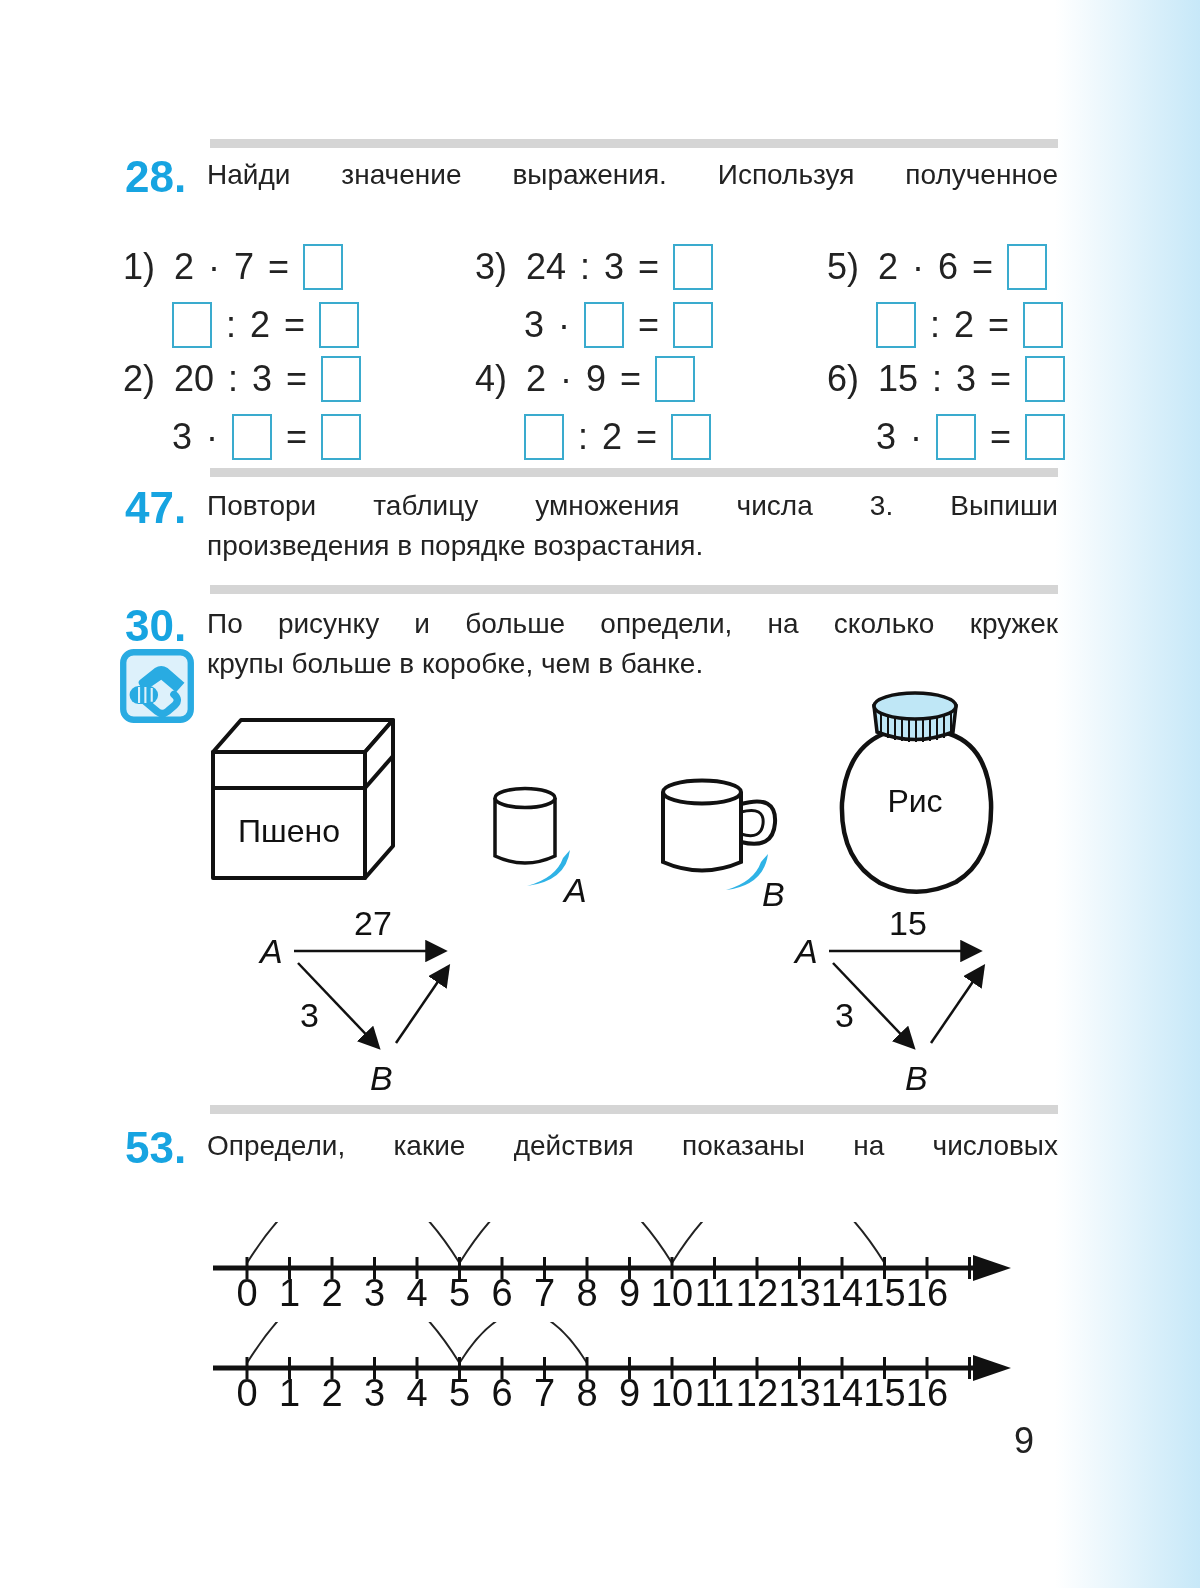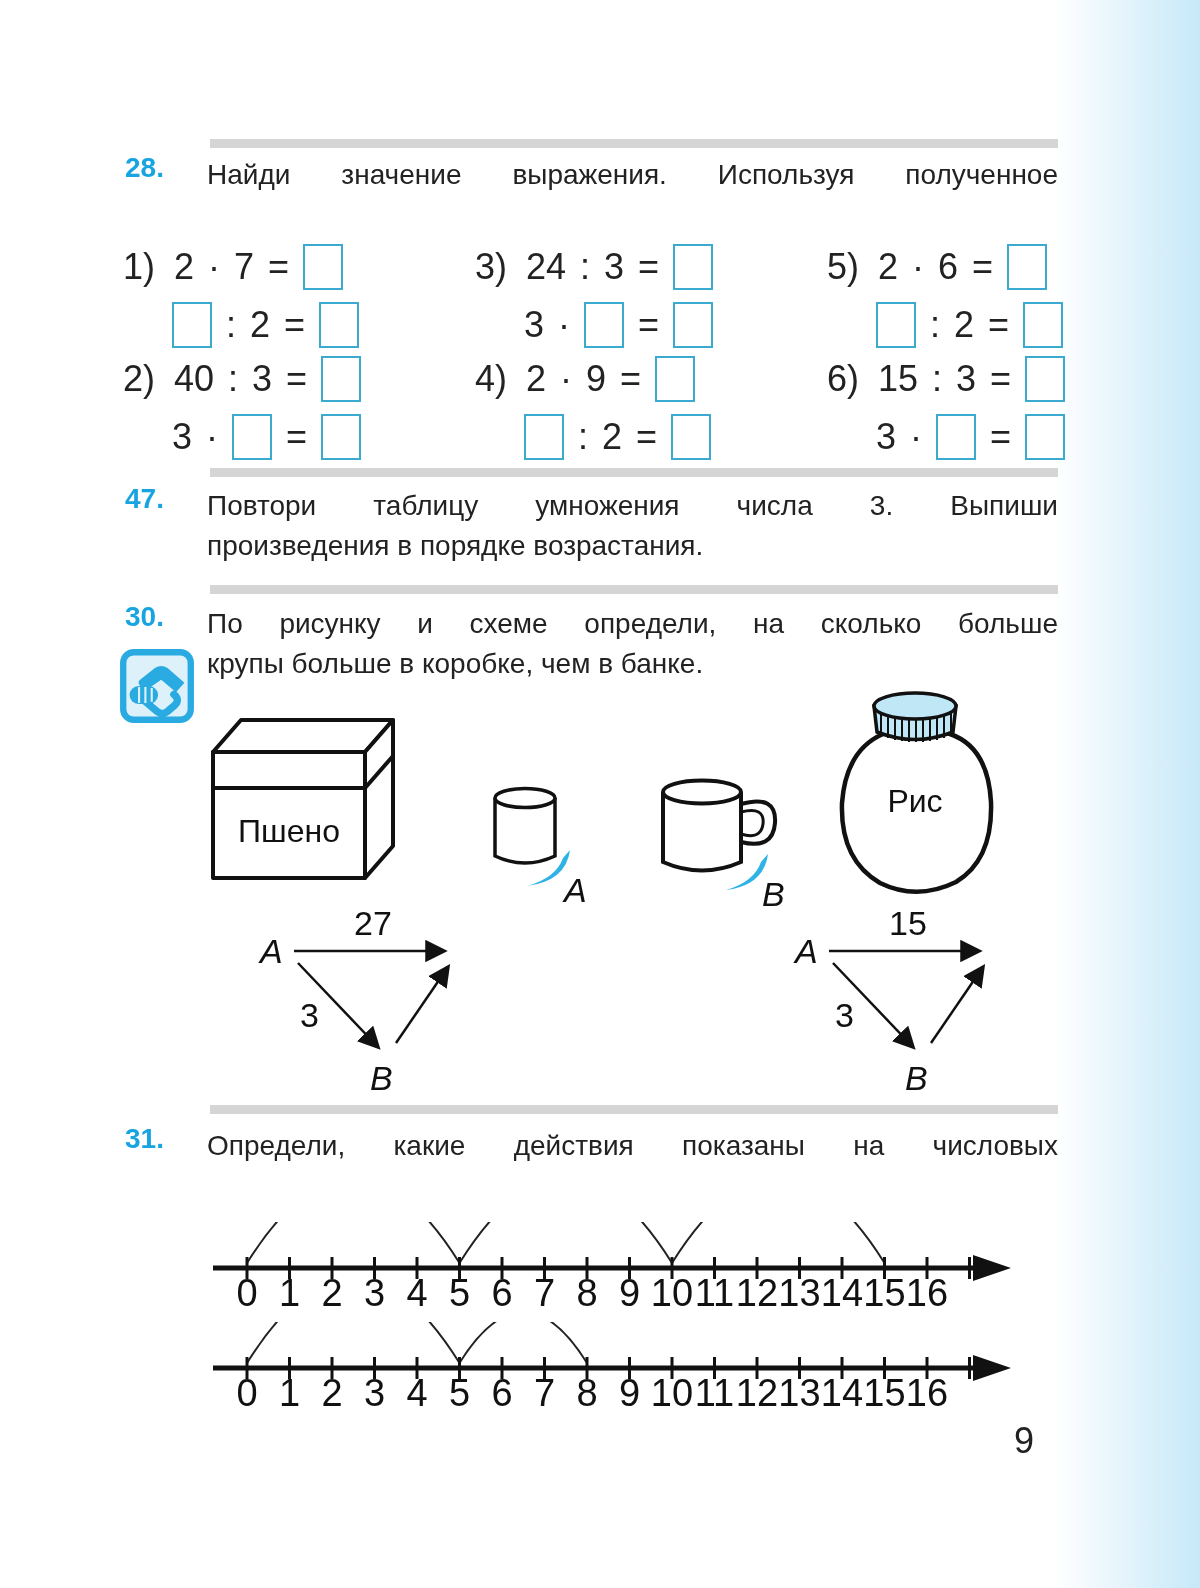--- a/index.html
+++ b/index.html
@@ -10,21 +10,21 @@
   }
   .edge-gradient {
     position:absolute; top:0; right:0; width:145px; height:100%;
     background:linear-gradient(to right, rgba(203,233,248,0), #c7e8f8);
     pointer-events:none;
   }
   .sep { position:absolute; left:210px; width:848px; height:9px; background:#d5d5d5; }
   .exercise { position:absolute; left:123px; width:940px; }
   .ex-num {
     position:absolute; left:2px; top:-3px;
-    font-size:28px; font-weight:bold; color:#17a4e1;
+    font-size:44px; font-weight:bold; color:#17a4e1;
   }
   .ex-text { margin-left:84px; width:851px; font-size:28px; line-height:40px; color:#222; }
   .jl { text-align:justify; text-align-last:justify; }
 
   
   .eq-grid {
     position:absolute; left:123px; top:241px; width:950px;
     display:grid; grid-template-columns:352px 352px auto; row-gap:2px;
   }
   .eq-item { font-size:36px; color:#222; }
@@ -121,21 +121,21 @@
         <span class="abox"></span>
         <span class="eq-tok">:</span>
         <span class="eq-tok">2</span>
         <span class="eq-tok">=</span>
         <span class="abox"></span>
       </div>
     </div>
     <div class="eq-item">
       <div class="eq-line">
         <span class="eq-label">2)</span>
-        <span class="eq-tok">40</span>
+        <span class="eq-tok">20</span>
         <span class="eq-tok">:</span>
         <span class="eq-tok">3</span>
         <span class="eq-tok">=</span>
         <span class="abox"></span>
       </div>
       <div class="eq-line eq-line2">
         <span class="eq-tok">3</span>
         <span class="eq-tok">·</span>
         <span class="abox"></span>
         <span class="eq-tok">=</span>
@@ -186,21 +186,21 @@
     <div class="jl">Повтори таблицу умножения числа 3. Выпиши</div>
     <div>произведения в порядке возрастания.</div>
   </div>
 </section>
 
 <div class="sep" style="top:585px"></div>
 
 <section class="exercise" style="top:604px">
   <div class="ex-num">30.</div>
   <div class="ex-text">
-    <div class="jl">По рисунку и схеме определи, на сколько больше</div>
+    <div class="jl">По рисунку и больше определи, на сколько кружек</div>
     <div>крупы больше в коробке, чем в банке.</div>
   </div>
 </section>
 
 <div class="pair-icon">
   <svg viewBox="0 0 72 72" width="76" height="76">
     <rect x="4" y="4" width="64" height="64" rx="10" fill="#ddf1fb" stroke="#29abe2" stroke-width="6"></rect>
     <path d="M20 30 L34 19 Q40 15 46 19 L62 33 L54 42 L40 30 L30 37 Q24 41 20 36 Q17 32 20 30 Z" fill="#29abe2"></path>
     <path d="M52 44 Q58 49 53 54 L46 60 Q41 64 36 60 L24 50" fill="none" stroke="#29abe2" stroke-width="7" stroke-linecap="round"></path>
     <rect x="10" y="36" width="27" height="17" rx="8.5" fill="#29abe2"></rect>
@@ -260,21 +260,21 @@
   <text class="scheme-num" x="125" y="30" text-anchor="middle">15</text>
   <line x1="50" y1="58" x2="130" y2="142" stroke="#111" stroke-width="2.5" marker-end="url(#ah)"></line>
   <text class="scheme-num" x="52" y="122">3</text>
   <line x1="148" y1="138" x2="200" y2="62" stroke="#111" stroke-width="2.5" marker-end="url(#ah)"></line>
   <text class="scheme-pt" x="122" y="185">B</text>
 </svg>
 
 <div class="sep" style="top:1105px"></div>
 
 <section class="exercise" style="top:1126px">
-  <div class="ex-num">31.</div>
+  <div class="ex-num">53.</div>
   <div class="ex-text">
     <div class="jl">Определи, какие действия показаны на числовых</div>
   </div>
 </section>
 
 <svg class="numberline" style="top:1222px" width="812" height="88" viewBox="0 0 812 88">
     <g fill="none" stroke="#222" stroke-width="2">
       <path d="M42 41 Q148.25 -129 254.5 41"></path>
       <path d="M254.5 41 Q360.75 -129 467 41"></path>
       <path d="M467 41 Q573.25 -129 679.5 41"></path>

